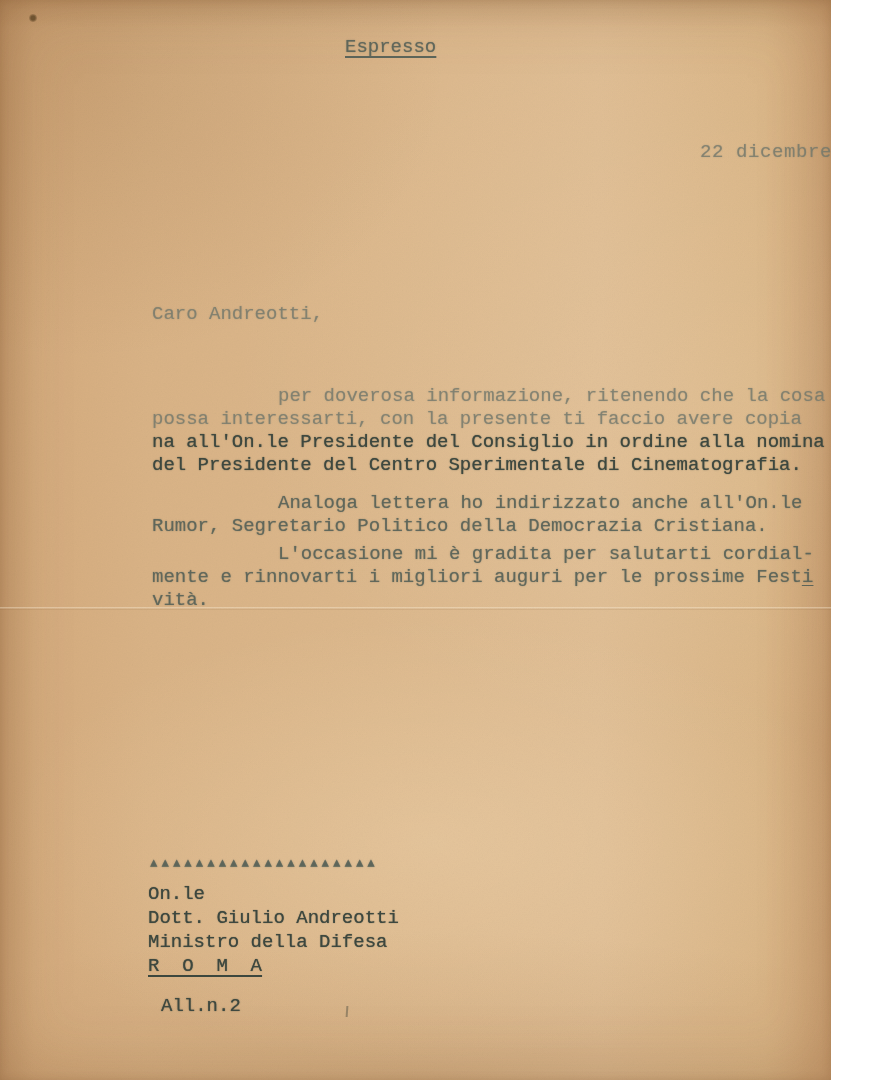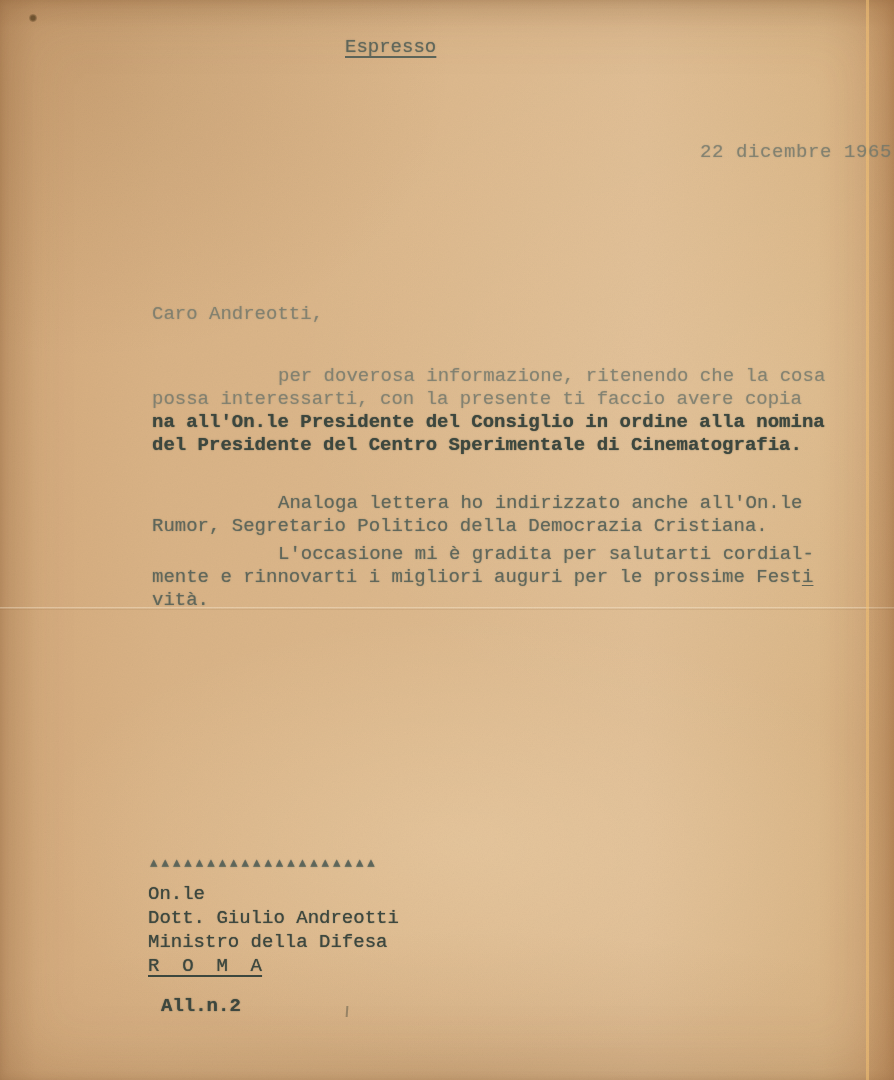--- a/index.html
+++ b/index.html
@@ -1,49 +1,49 @@
 <!DOCTYPE html>
 <html style="--ink-faint: rgba(112,118,106,0.62); --ink-medium: rgba(88,98,88,0.80); --ink-dark: rgba(60,71,62,0.95);"><head>
 <meta charset="utf-8">
 <style>
   html,body{margin:0;padding:0;}
   body{width:894px;height:1080px;overflow:hidden;}
 
   #page{
-    position:relative;width:894px;height:1080px;overflow:hidden;
+    position:relative;width:831px;height:1080px;overflow:hidden;
     font-family:"Liberation Mono","DejaVu Sans Mono",monospace;
     background:
       radial-gradient(ellipse 620px 320px at 52% 78%, rgba(255,236,200,0.22), transparent 70%),
       radial-gradient(ellipse 520px 420px at 10% 6%, rgba(120,72,30,0.14), transparent 70%),
       radial-gradient(ellipse 700px 520px at 88% 35%, rgba(255,238,205,0.12), transparent 72%),
       radial-gradient(ellipse 800px 200px at 50% 100%, rgba(120,70,30,0.10), transparent 75%),
       linear-gradient(180deg, rgba(110,65,25,0.12) 0px, rgba(110,65,25,0.0) 28px),
       linear-gradient(90deg, #c99f72 0%, #d5ac7e 4%, #d9b386 18%, #dcb88c 45%, #dfbd93 72%, #dab38656 92%, #d0a577 100%),
       #dab787;
     box-shadow: inset 0 0 70px rgba(115,68,28,0.28), inset 0 0 10px rgba(100,60,25,0.18);
   }
 
   .txt{position:absolute;white-space:pre;line-height:23px;font-size:19px;
        text-shadow:0 0 1.2px currentColor;}
 
   .t-faint {color:var(--ink-faint);}
   .t-medium{color:var(--ink-medium);}
-  .t-dark  {color:var(--ink-dark);font-weight:bold;}
+  .t-dark  {color:var(--ink-dark);font-weight:normal;}
 
   .underlined{text-decoration:underline;text-underline-offset:4px;
               text-decoration-thickness:1.5px;}
 
   #espresso{left:345px;top:36px;}
   #date{left:700px;top:141px;letter-spacing:0.6px;}
   #classification{left:42px;top:206px;}
   #salutation{left:152px;top:303px;}
 
   #letter-body{position:absolute;left:152px;top:0;}
   .paragraph{position:absolute;left:0;}
-  .paragraph:nth-child(1){top:365px;}
+  .paragraph:nth-child(1){top:385px;}
   .paragraph:nth-child(2){top:492px;}
   .paragraph:nth-child(3){top:543px;}
   .line{white-space:pre;line-height:23px;font-size:19px;text-shadow:0 0 1.2px currentColor;}
   .line.indent{padding-left:126px;}
   .line .u{text-decoration:underline;text-underline-offset:3px;}
 
   #signature{left:585px;top:666px;}
 
   #separator-row{left:148px;top:852px;font-size:19px;letter-spacing:0;}
   #recipient-block{position:absolute;left:148px;top:882px;}

